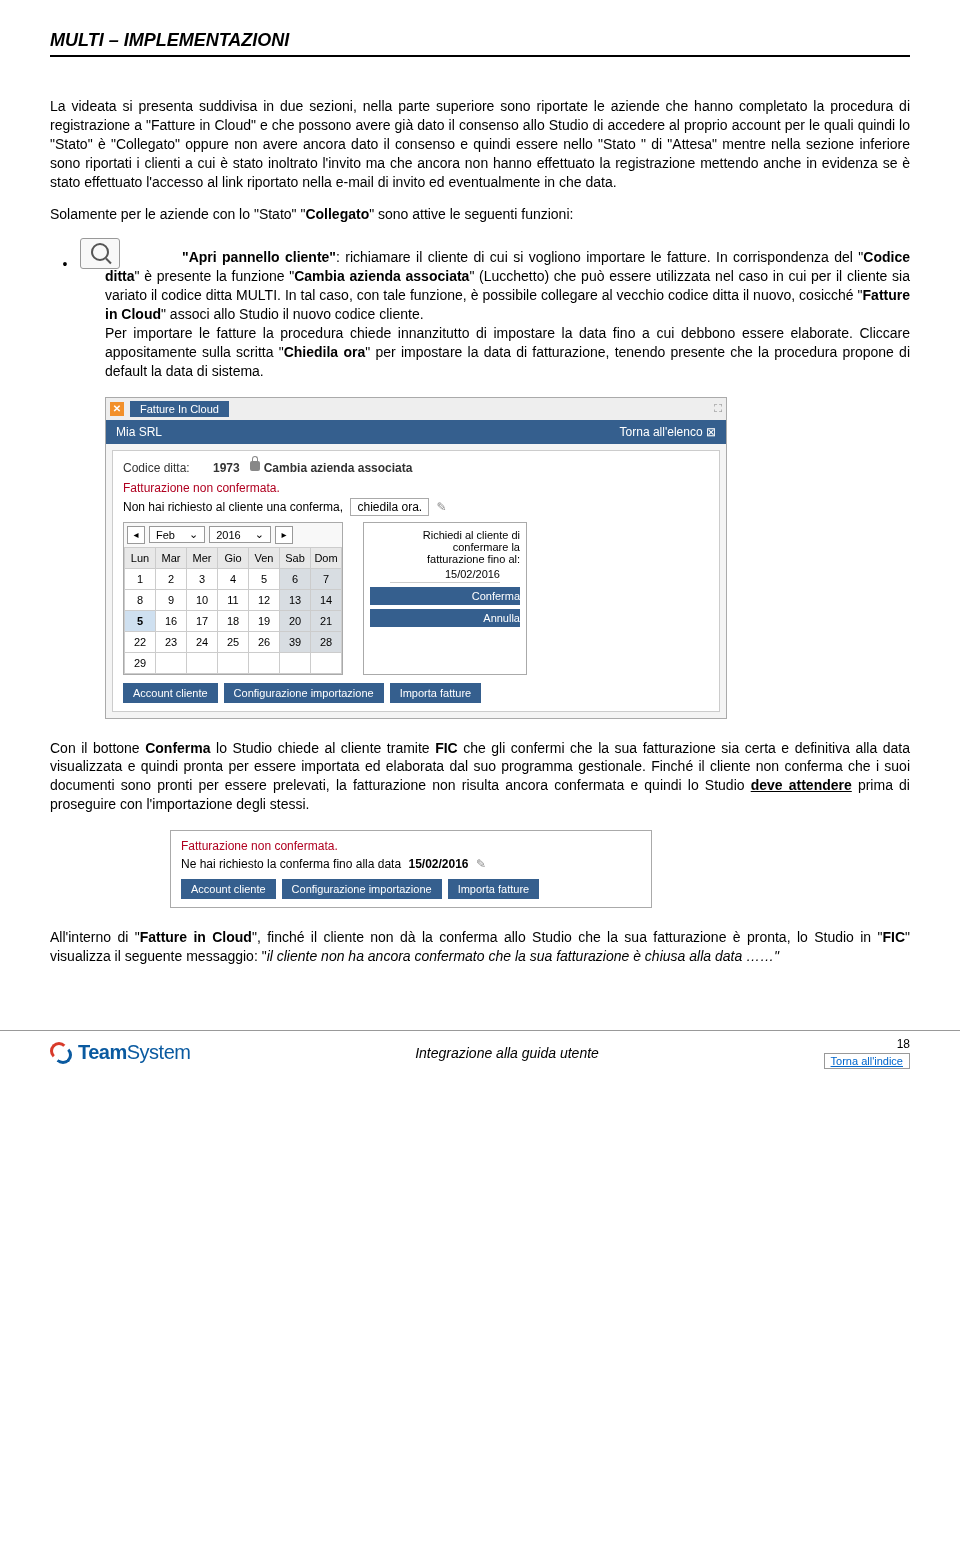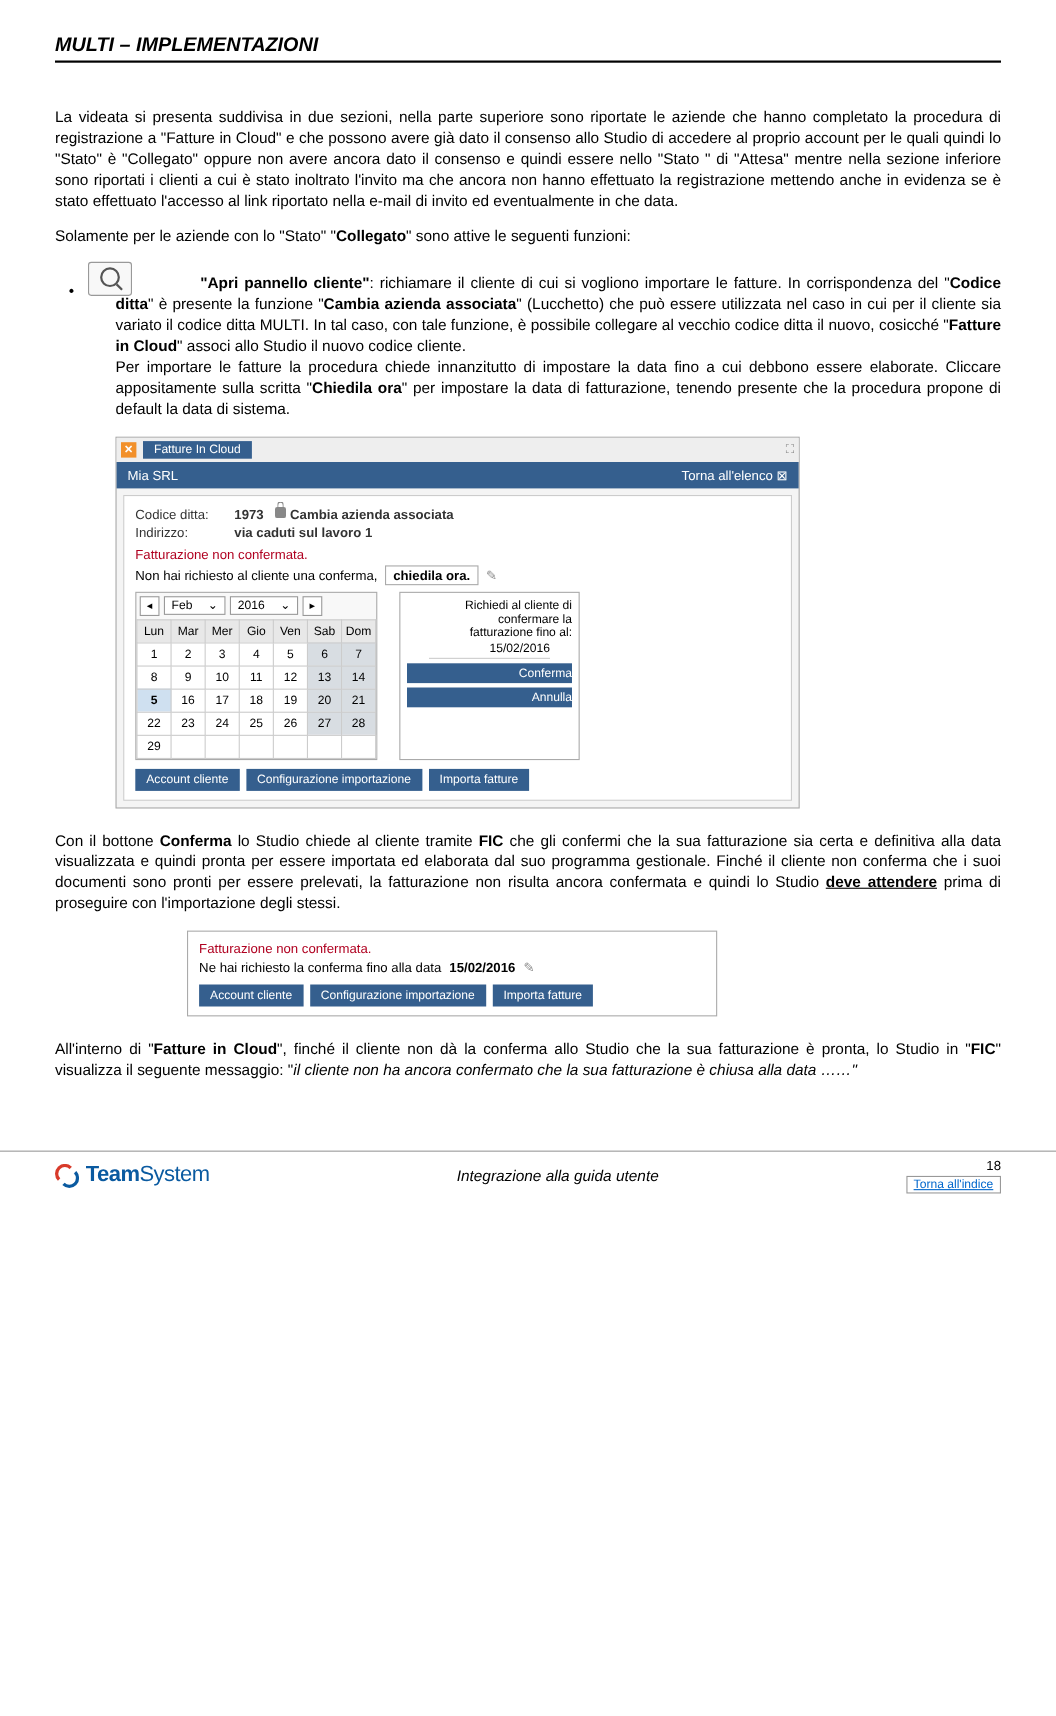--- a/index.html
+++ b/index.html
@@ -146,21 +146,21 @@
     margin-top: 6px;
     font-size: 12px;
   }
   .warn-title { color: #b00020; margin-bottom: 3px; }
   .warn-msg { color: #000; margin-bottom: 4px; }
   .chiedila {
     background: #fff;
     border: 1px solid #aaa;
     padding: 1px 6px;
     margin-left: 4px;
-    font-weight: bold;
+    font-weight: normal;
     display: inline-block;
   }
   .pencil-icon {
     display: inline-block;
     margin-left: 4px;
     color: #888;
   }
   .cal-wrap {
     display: flex;
     gap: 20px;
@@ -305,24 +305,20 @@
     <div class="shot-bluebar">
       <span>Mia SRL</span>
       <span><span>Torna all'elenco</span> ⊠</span>
     </div>
     <div class="shot-body">
       <div class="field-row">
         <span class="field-label">Codice ditta:</span>
         <span class="field-val">1973</span>
         <span class="lock-icon"></span>
         <span style="font-weight:bold;color:#333;">Cambia azienda associata</span>
-      </div>
-      <div class="field-row">
-        <span class="field-label">Indirizzo:</span>
-        <span class="field-val">via caduti sul lavoro 1</span>
       </div>
       <div class="warn-box">
         <div class="warn-title">Fatturazione non confermata.</div>
         <div class="warn-msg">
           <span>Non hai richiesto al cliente una conferma,</span>
           <span class="chiedila">chiedila ora.</span>
           <span class="pencil-icon">✎</span>
         </div>
         <div class="cal-wrap">
           <div class="calendar">
@@ -375,21 +371,21 @@
                     <td>19</td>
                     <td class="we">20</td>
                     <td class="we">21</td>
                   </tr>
               <tr>
                     <td>22</td>
                     <td>23</td>
                     <td>24</td>
                     <td>25</td>
                     <td>26</td>
-                    <td class="we">27</td>
+                    <td class="we">39</td>
                     <td class="we">28</td>
                   </tr>
               <tr>
                     <td>29</td>
                     <td></td>
                     <td></td>
                     <td></td>
                     <td></td>
                     <td></td>
                     <td></td>

